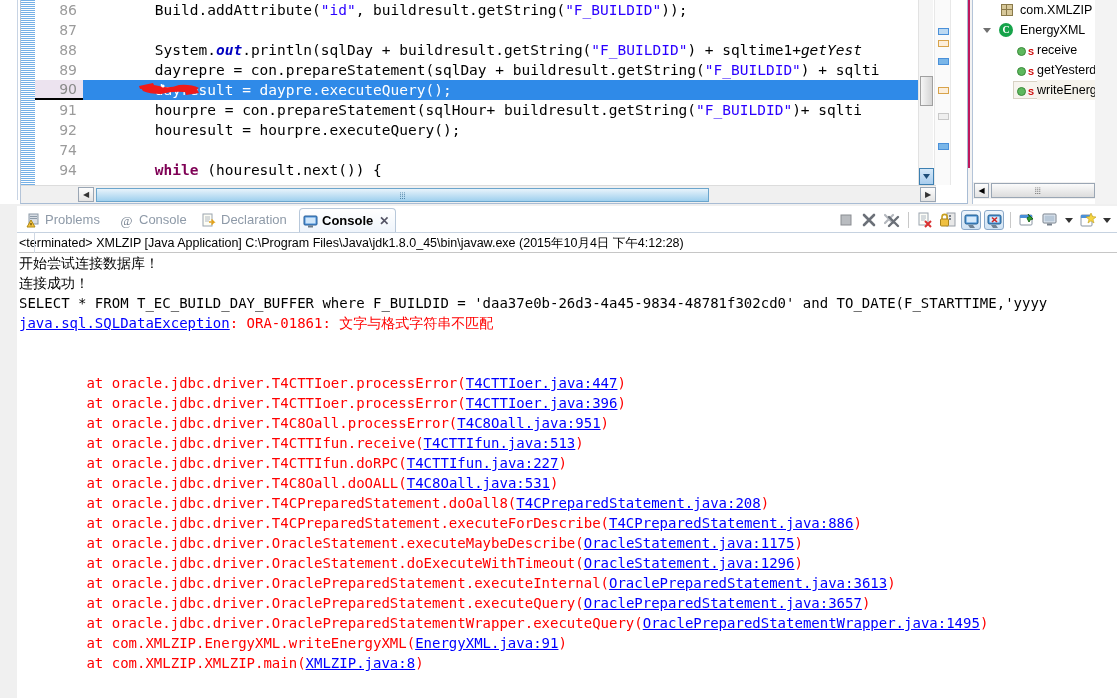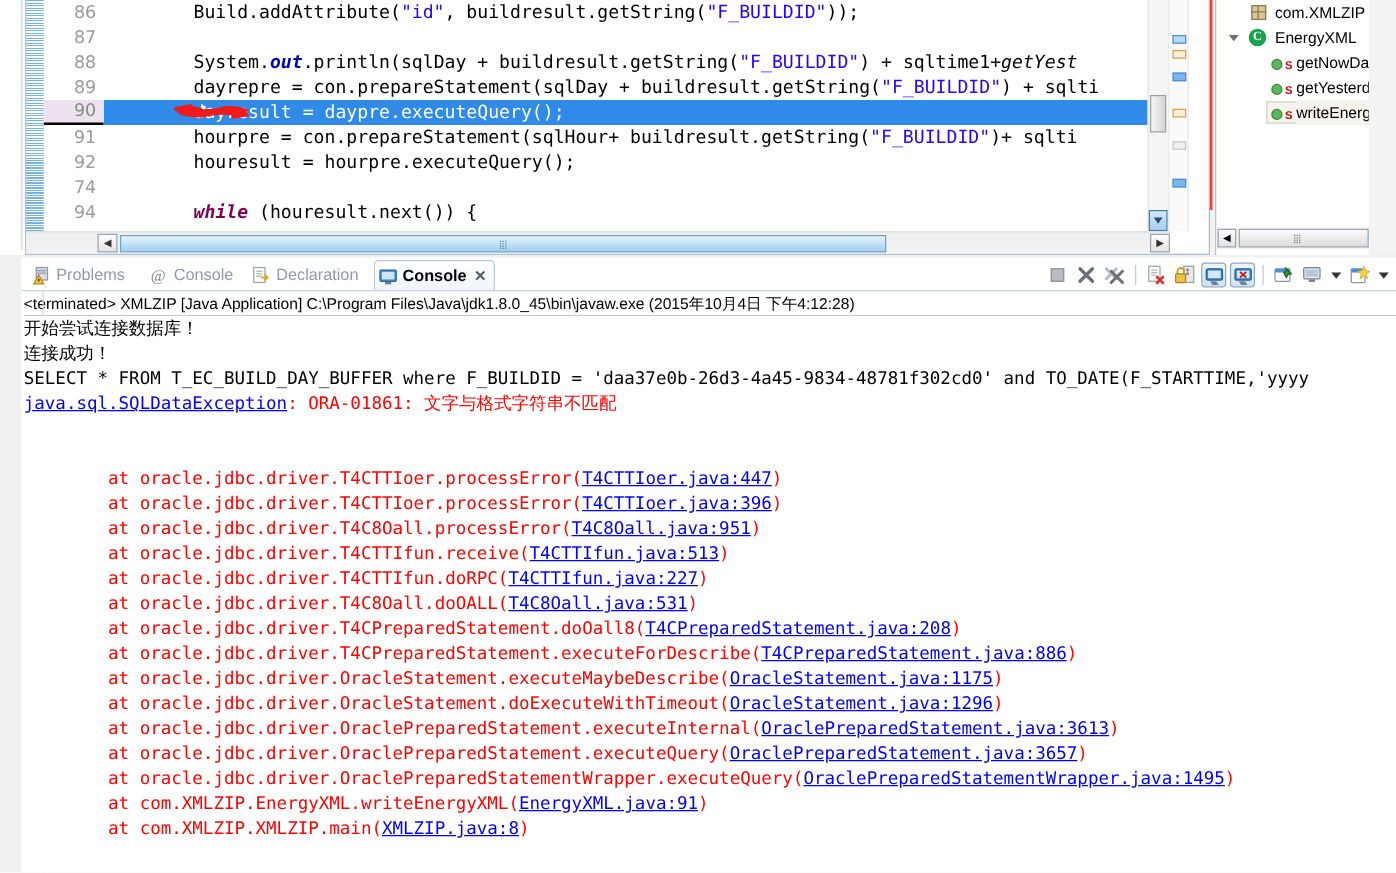--- a/index.html
+++ b/index.html
@@ -8,21 +8,21 @@
     width: 1117px; height: 698px;
     overflow: hidden;
     background: #ffffff;
     font-family: "Liberation Sans", sans-serif;
   }
   #root { position: relative; width: 1117px; height: 698px; background: #f3f3f3; }
 
   
   #editor-area {
     position: absolute; left: 0; top: 0; width: 970px; height: 168px;
-    background: #ef4444;
+    background: #be185d;
   }
   .edge-strip { position: absolute; left: 0; top: 0; width: 20px; height: 204px; background: #ffffff; }
   .edge-strip-line { position: absolute; left: 17px; top: 0; width: 1px; height: 200px; background: #c8d4e4; }
 
   #editor-frame {
     position: absolute; left: 20px; top: 0; width: 948px; height: 204px;
     border: 1px solid #a8bcd4; border-top: none; border-left: 1px solid #b4c4d8;
     background: #ffffff;
   }
   #editor-vruler {
@@ -42,21 +42,21 @@
   .lnum.current { background: #ece3ef; color: #8a8a8a; border-bottom: 2px solid #000; height: 20px; line-height: 19px; }
 
   #editor-code {
     position: absolute; left: 62px; top: 0; right: 48px; height: 185px;
     overflow: hidden; background: #ffffff;
     font-family: "DejaVu Sans Mono", monospace;
     font-size: 14.5px; white-space: pre;
   }
   .cline { height: 20px; line-height: 20px; padding-left: 2px; color: #000; }
   .cline.hl { background: #2f8ae8; color: #ffffff; }
-  .kw { color: #7f0055; font-weight: bold; font-style: italic; }
+  .kw { color: #7f0055; font-weight: bold; }
   .str { color: #2a00ff; }
   .fld { color: #0000c0; font-weight: bold; font-style: italic; }
   .ital { color: #000000; font-style: italic; }
 
   #red-scribble {
     position: absolute; left: 118px; top: 80px; width: 63px; height: 18px;
     pointer-events: none;
   }
 
   
@@ -237,21 +237,21 @@
           <span class="label-pkg">com.XMLZIP</span>
         </div>
         <div class="tree-row expanded">
           <span class="arrow"></span>
           <span class="class-icon">C</span>
           <span class="label-cls">EnergyXML</span>
         </div>
         <div class="tree-row">
           <span class="meth-icon"></span>
           <span class="meth-s">S</span>
-          <span class="label-m">getNowDa</span>
+          <span class="label-m">receive</span>
         </div>
         <div class="tree-row">
           <span class="meth-icon"></span>
           <span class="meth-s">S</span>
           <span class="label-m">getYesterd</span>
         </div>
         <div class="tree-row selected">
           <div class="selbox"></div>
           <span class="meth-icon"></span>
           <span class="meth-s">S</span>

